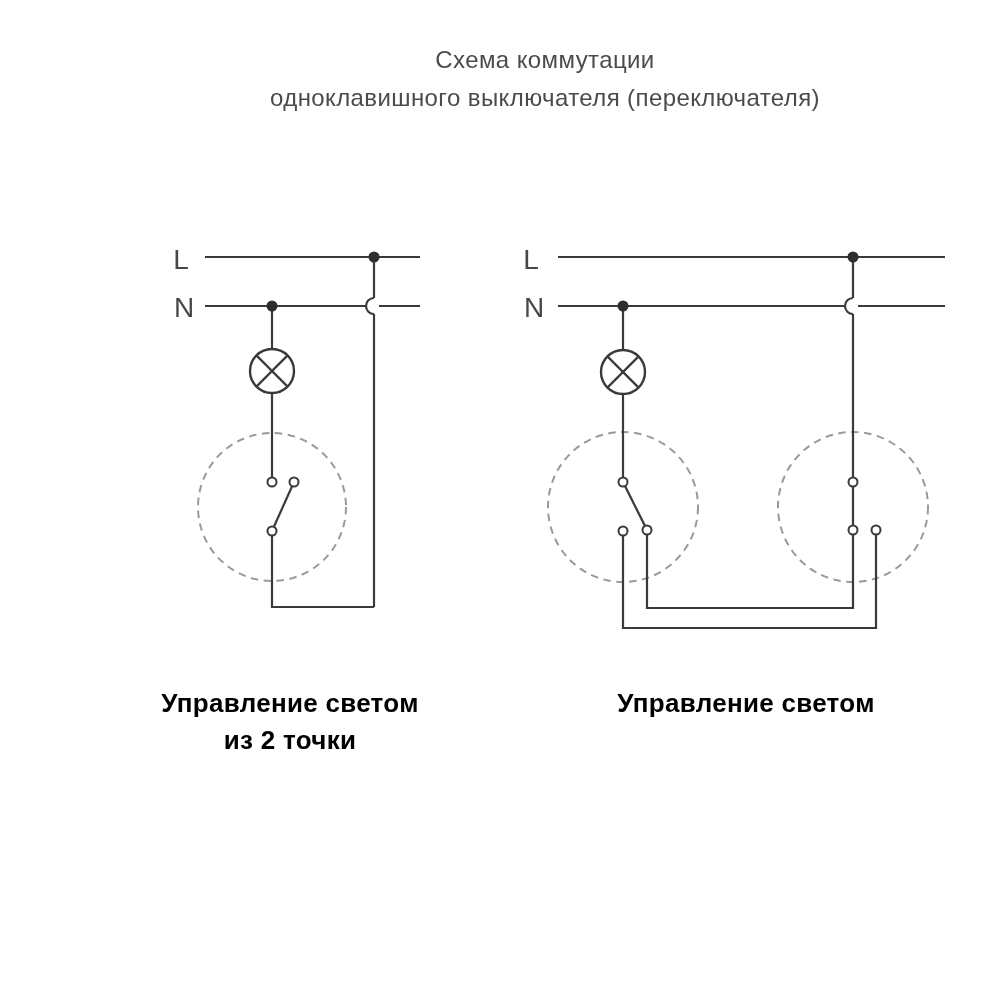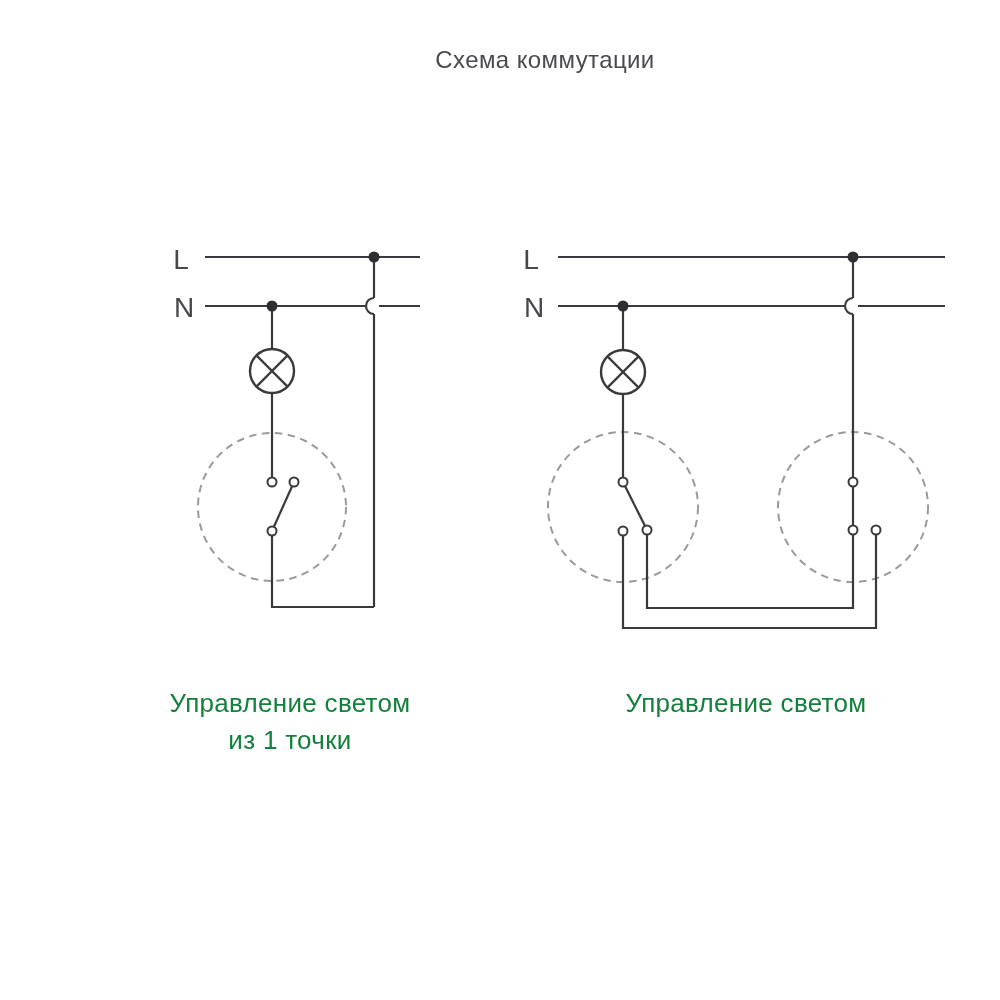--- a/index.html
+++ b/index.html
@@ -22,23 +22,23 @@
     font-weight: 300;
     line-height: 38px;
     letter-spacing: 0.4px;
     white-space: nowrap;
   }
   .caption {
     position: absolute;
     top: 685px;
     transform: translateX(-50%);
     text-align: center;
-    color: #15803d;
+    color: #000000;
     font-size: 26px;
-    font-weight: 400;
+    font-weight: 700;
     line-height: 37px;
     letter-spacing: 0.3px;
     white-space: nowrap;
   }
   .caption.left  { left: 290px; }
   .caption.right { left: 746px; }
   svg.schematic { position: absolute; left: 0; top: 0; }
 
   .wire     { stroke: #3a3a3e; stroke-width: 2.2; fill: none; }
   .lamp     { stroke: #3a3a3e; stroke-width: 2.4; fill: #ffffff; }
@@ -47,20 +47,21 @@
   .dashed   { stroke: #9a9a9a; stroke-width: 2; fill: none; stroke-dasharray: 7.5 5.5; }
   .busLabel { fill: #47474b; font-size: 28px; font-weight: 300; font-family: "Liberation Sans", sans-serif; }
 </style>
 </head>
 <body>
 
 <div class="page">
 
   <div class="title">
     <div>Схема коммутации</div>
+    <div>одноклавишного выключателя (переключателя)</div>
   </div>
 
   <svg class="schematic" width="1000" height="1000" viewBox="0 0 1000 1000">
 
     <g>
       <text class="busLabel" x="181" y="269" text-anchor="middle">L</text>
       <text class="busLabel" x="184" y="317" text-anchor="middle">N</text>
 
       <circle class="dashed" cx="272" cy="507" r="74"></circle>
 
@@ -149,20 +150,20 @@
         <circle class="terminal" cx="876" cy="530" r="4.5"></circle>
       </g>
 
       <circle class="dot" cx="853" cy="257" r="5.5"></circle>
       <circle class="dot" cx="623" cy="306" r="5.5"></circle>
     </g>
   </svg>
 
   <div class="caption left">
     <div>Управление светом</div>
-    <div>из 1 точки</div>
+    <div>из 2 точки</div>
   </div>
 
   <div class="caption right">
     <div>Управление светом</div>
   </div>
 
 </div>
 
 </body></html>

